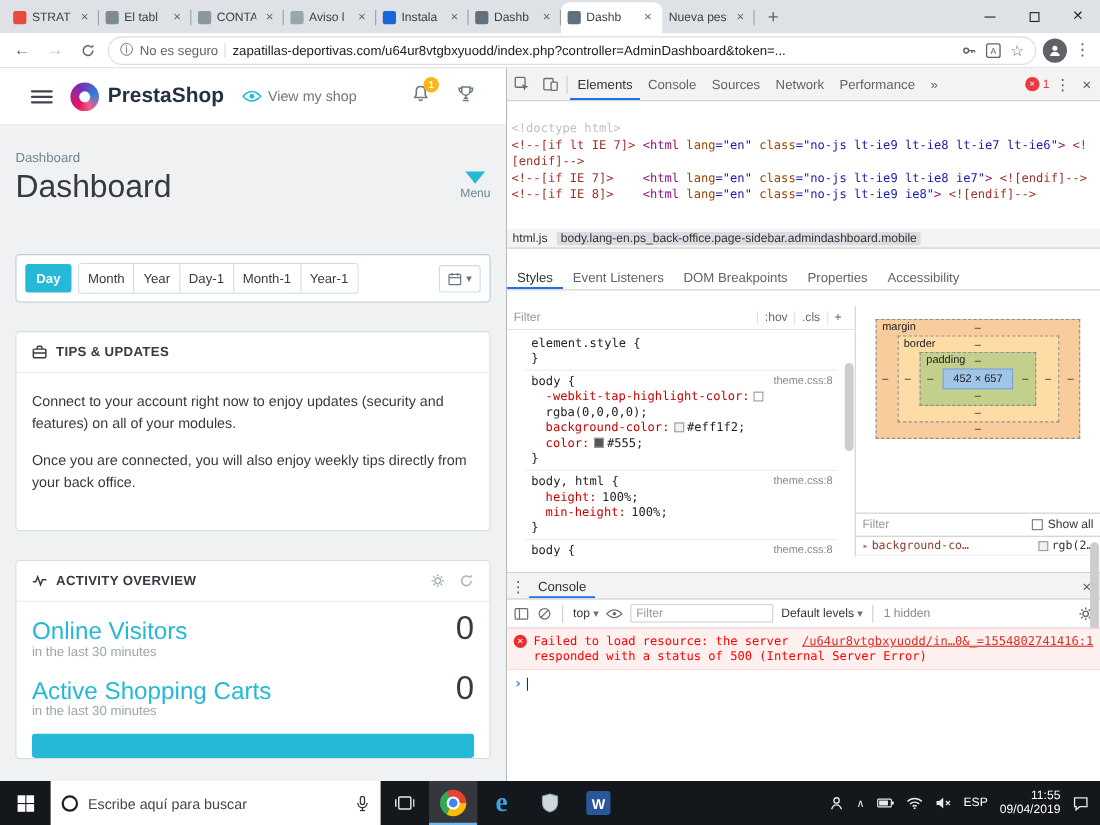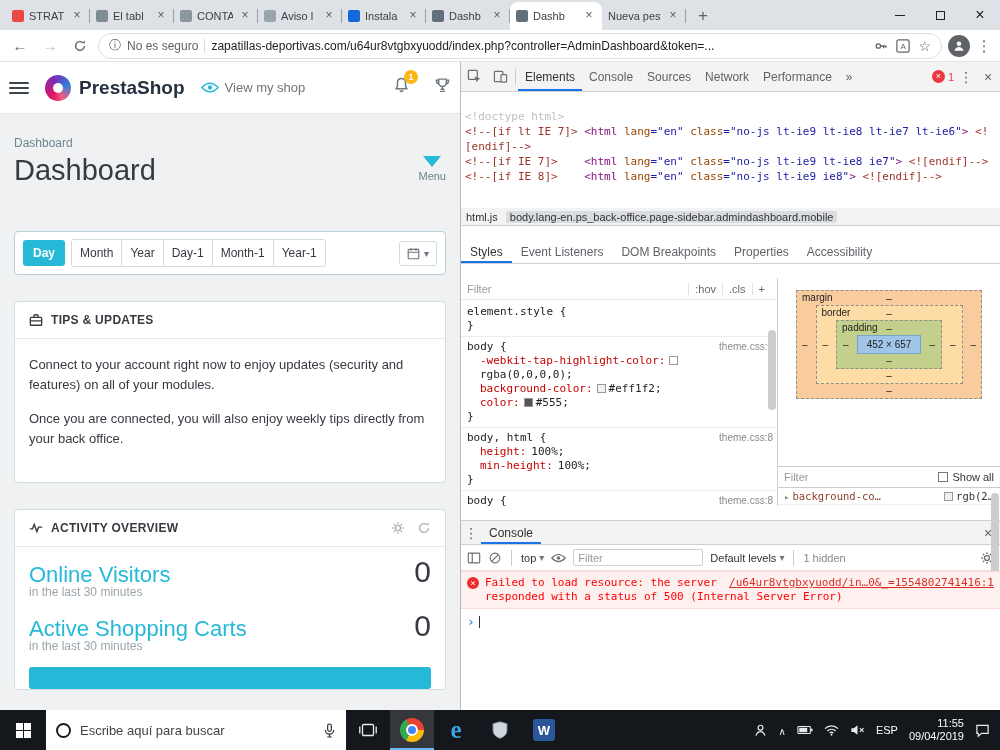--- a/index.html
+++ b/index.html
@@ -35,21 +35,21 @@
   .url-text{color:#202124;white-space:nowrap;overflow:hidden;flex:1;}
   .omni-icons{display:flex;gap:8px;align-items:center;flex:0 0 auto;}
   .omni-icons svg{display:block;}
   .star-icon::before{content:"☆";color:#5f6368;font-size:14px;}
   .avatar{width:22px;height:22px;border-radius:50%;background:#5f6368;display:flex;align-items:center;justify-content:center;flex:0 0 auto;}
   .menu-dots::before{content:"⋮";color:#5f6368;font-size:15px;}
   .menu-dots{width:16px;text-align:center;}
 
   
   .ps-pane{position:absolute;top:62px;left:0;width:460px;height:648px;background:#eff1f2;overflow:hidden;}
-  .ps-header{height:52px;background:#fff;border-bottom:1px solid #e3e7ea;display:flex;align-items:center;padding:0 9px;gap:16px;}
+  .ps-header{height:52px;background:#fff;border-bottom:1px solid #e3e7ea;display:flex;align-items:center;padding:0 28px;gap:16px;}
   .hamburger{display:flex;flex-direction:column;gap:3px;width:20px;}
   .hamburger i{height:2px;background:#3f4650;border-radius:1px;}
   .ps-logo{display:flex;align-items:center;gap:8px;}
   .ps-logo-mark{width:26px;height:26px;border-radius:50%;background:conic-gradient(from 210deg,#e4155f,#7b2bb3 35%,#2f7fd8 62%,#ef5e84 85%,#e4155f);position:relative;}
   .ps-logo-mark::after{content:"";position:absolute;left:8px;top:8px;width:10px;height:10px;border-radius:50%;background:#fff;}
   .ps-logo-text{font-size:19px;font-weight:bold;color:#25313e;}
   .view-shop{display:flex;align-items:center;gap:6px;font-size:13px;color:#6f757b;}
   .ps-header-right{margin-left:auto;display:flex;align-items:center;gap:24px;}
   .bell-wrap{position:relative;}
   .ps-badge{position:absolute;top:-7px;right:-8px;min-width:14px;height:14px;border-radius:50%;background:#fbb619;color:#fff;font-size:9px;line-height:14px;text-align:center;font-weight:bold;}
@@ -113,21 +113,21 @@
   .st-tab{padding:0 9px;height:100%;display:flex;align-items:center;color:#5f6368;white-space:nowrap;}
   .st-tab.active{color:#333;box-shadow:inset 0 -2px 0 #1a73e8;}
 
   .dt-split{flex:1;display:flex;min-height:0;}
   .dt-rules{width:317px;border-right:1px solid #d0d0d0;display:flex;flex-direction:column;position:relative;}
   .rules-filter{height:22px;border-bottom:1px solid #e4e4e4;display:flex;align-items:center;padding:0 6px;gap:6px;flex:0 0 auto;}
   .rules-filter input{border:none;outline:none;font-size:11px;color:#333;flex:1;min-width:0;}
   .rules-filter input::placeholder{color:#999;}
   .pseudo-toggles{display:flex;align-items:center;color:#666;font-size:11px;}
   .pseudo-toggles span{padding:0 6px;border-left:1px solid #e0e0e0;}
-  .rules-body{flex:1;font-family:"DejaVu Sans Mono",monospace;font-size:11px;line-height:14px;padding:2px 0;overflow:hidden;position:relative;}
+  .rules-body{flex:1;font-family:"DejaVu Sans Mono",monospace;font-size:11px;line-height:14px;padding:2px 16px;overflow:hidden;position:relative;}
   .css-rule{border-bottom:1px solid #ededed;padding:3px 6px;position:relative;}
   .css-link{position:absolute;top:3px;right:4px;color:#888;font-size:10px;font-family:"Liberation Sans",sans-serif;}
   .css-sel{color:#222;}
   .css-prop{padding-left:13px;}
   .p-name{color:#c80000;}
   .p-val{color:#222;}
   .swatch{display:inline-block;width:9px;height:9px;border:1px solid #999;vertical-align:-1px;margin:0 3px 0 4px;}
   .sw-alpha{background:#fff;}
   .sw-light{background:#eff1f2;}
   .sw-dark{background:#555;}

